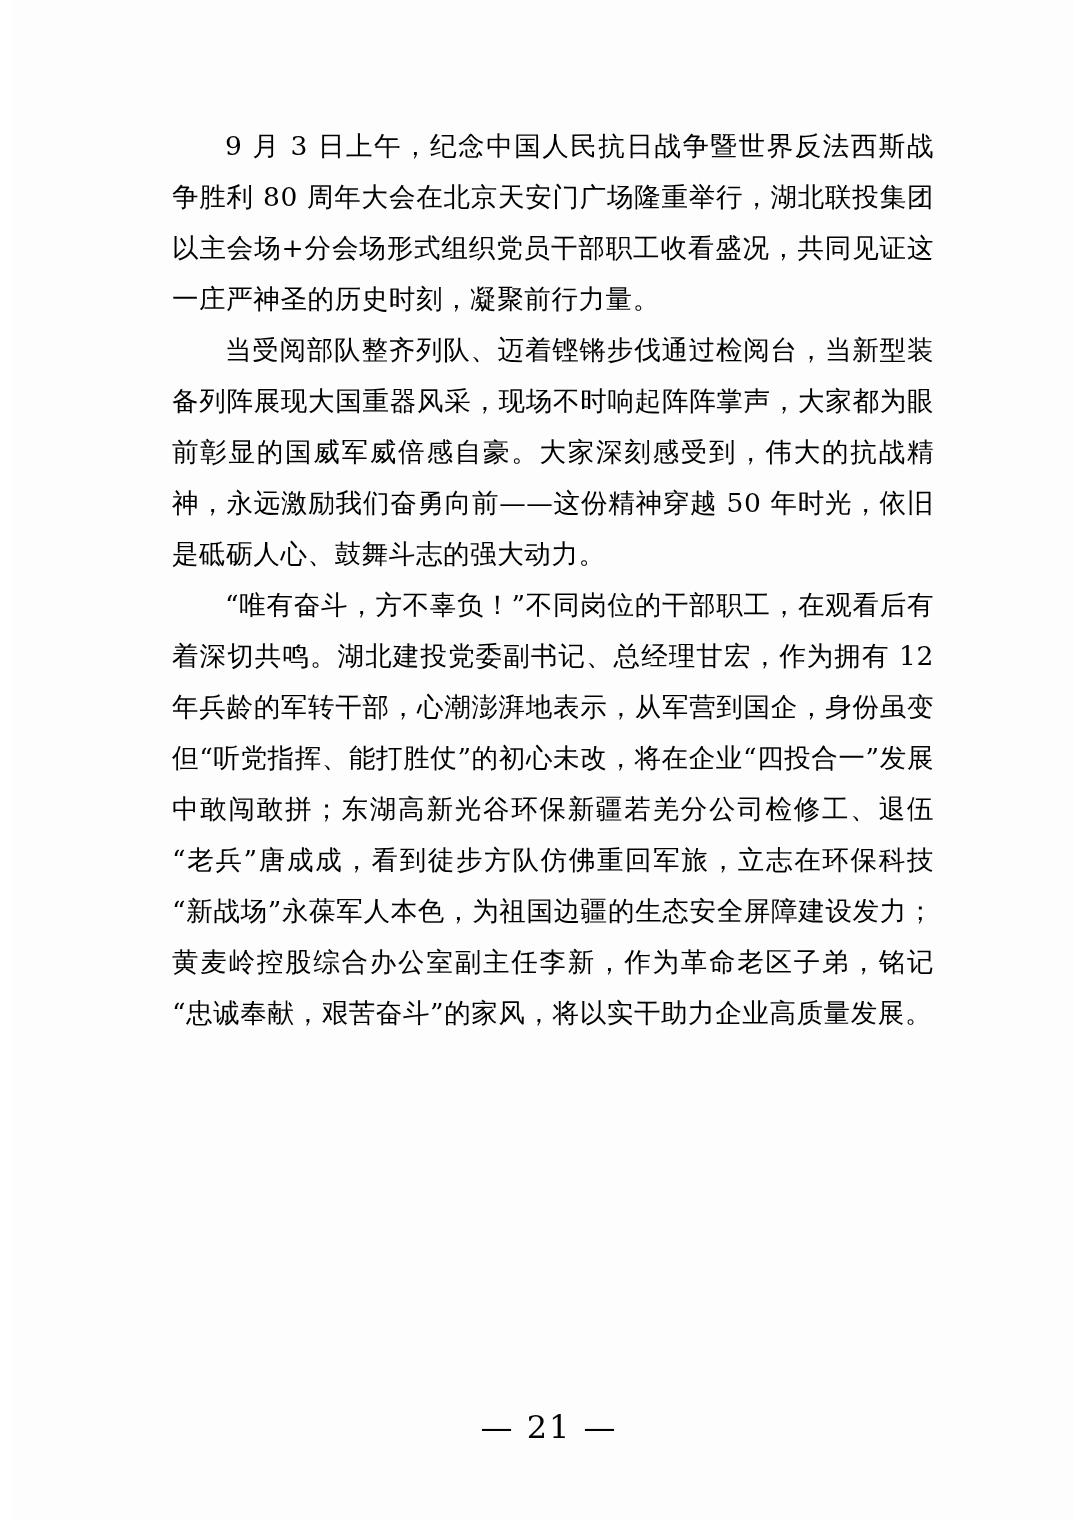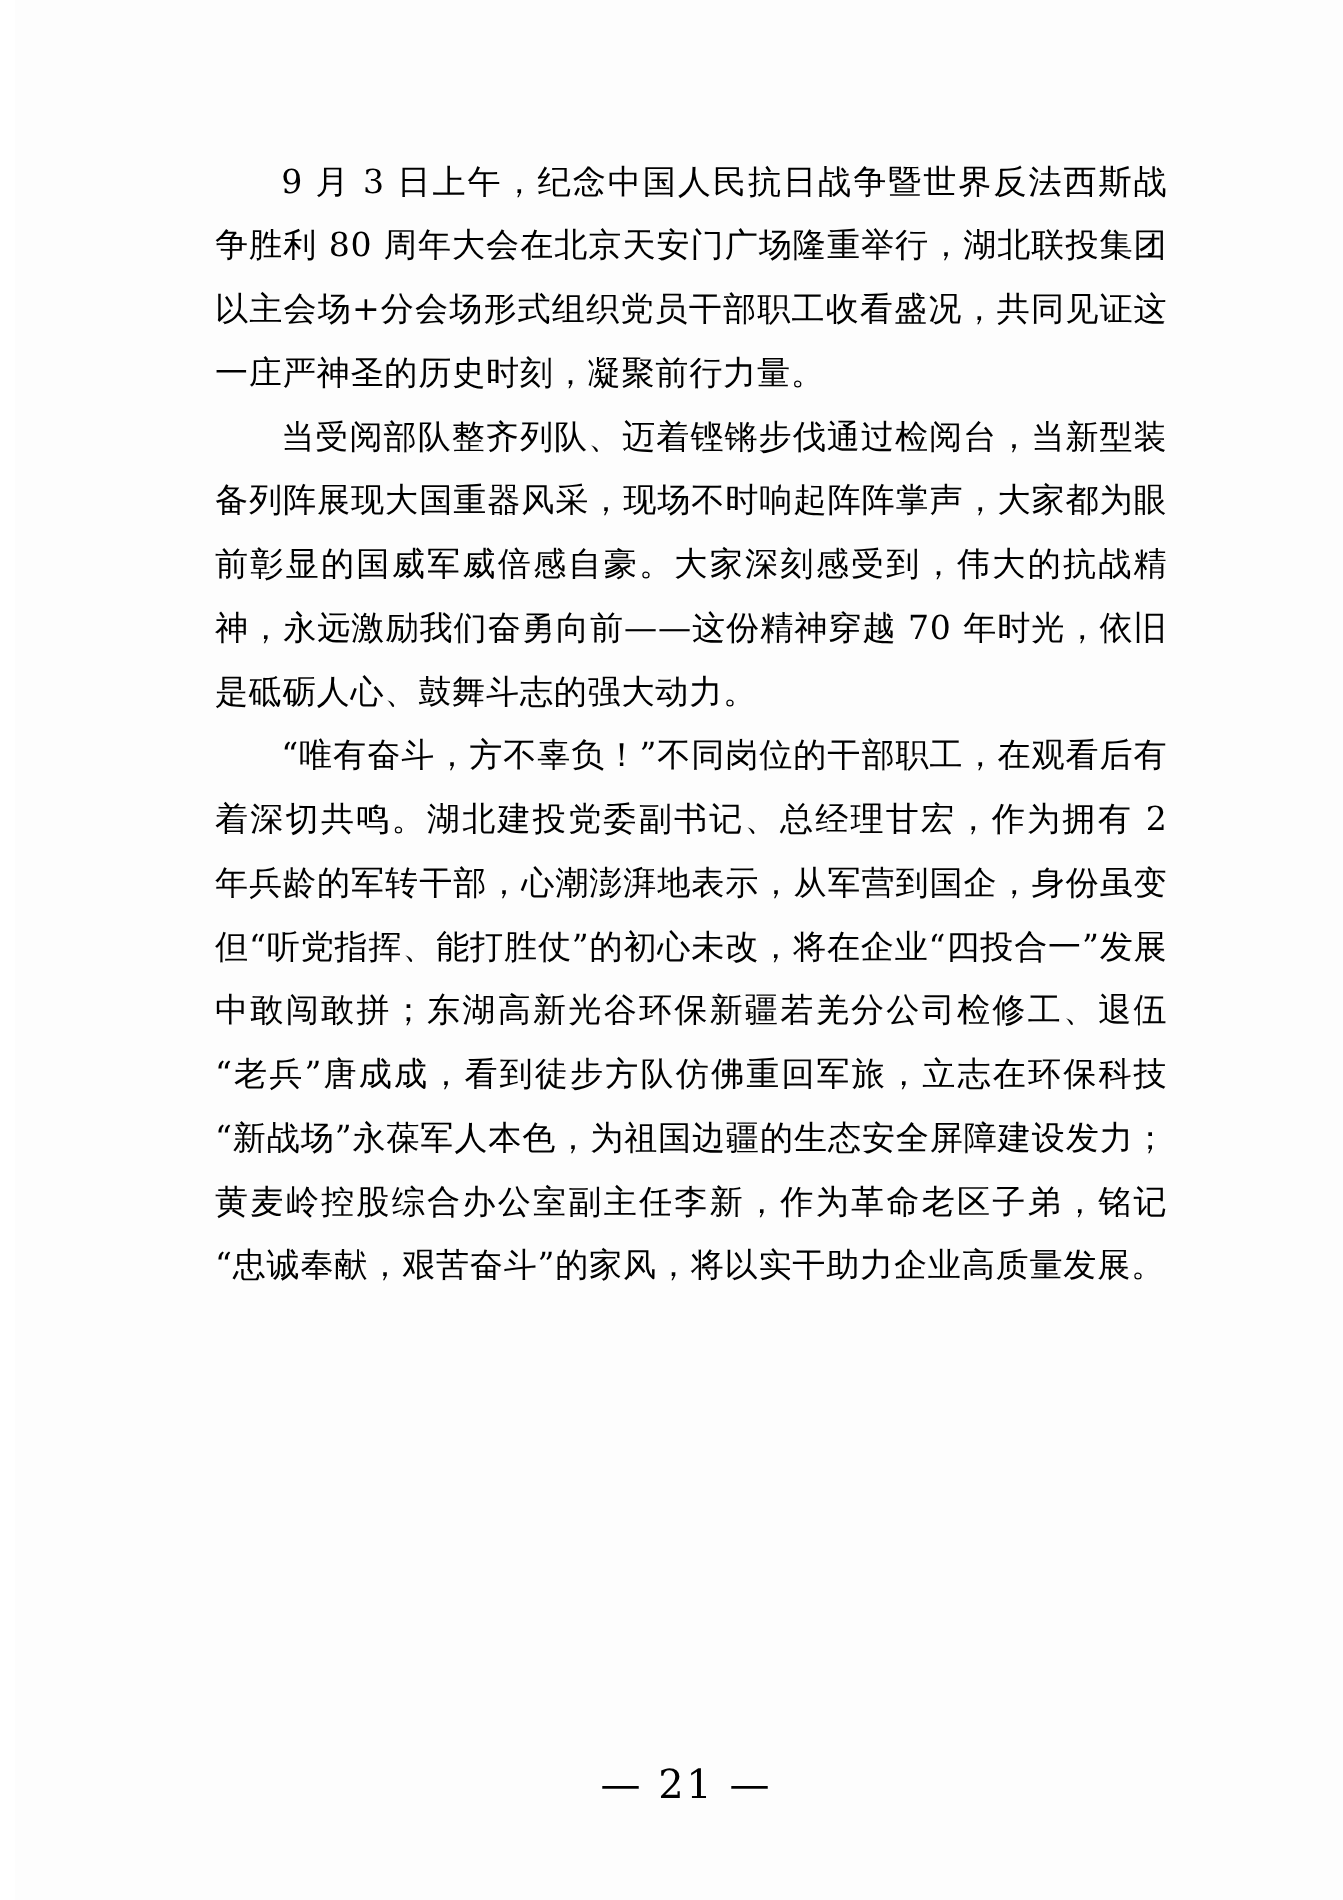--- a/index.html
+++ b/index.html
@@ -50,17 +50,17 @@
     color: #000;
     letter-spacing: 2px;
   }
 </style>
 </head>
 <body>
 
 <div class="page">
   <div class="content">
     <p class="para">9 月 3 日上午，纪念中国人民抗日战争暨世界反法西斯战争胜利 80 周年大会在北京天安门广场隆重举行，湖北联投集团以主会场+分会场形式组织党员干部职工收看盛况，共同见证这一庄严神圣的历史时刻，凝聚前行力量。</p>
-    <p class="para">当受阅部队整齐列队、迈着铿锵步伐通过检阅台，当新型装备列阵展现大国重器风采，现场不时响起阵阵掌声，大家都为眼前彰显的国威军威倍感自豪。大家深刻感受到，伟大的抗战精神，永远激励我们奋勇向前——这份精神穿越 70 年时光，依旧是砥砺人心、鼓舞斗志的强大动力。</p>
-    <p class="para">“唯有奋斗，方不辜负！”不同岗位的干部职工，在观看后有着深切共鸣。湖北建投党委副书记、总经理甘宏，作为拥有 2 年兵龄的军转干部，心潮澎湃地表示，从军营到国企，身份虽变但“听党指挥、能打胜仗”的初心未改，将在企业“四投合一”发展中敢闯敢拼；东湖高新光谷环保新疆若羌分公司检修工、退伍“老兵”唐成成，看到徒步方队仿佛重回军旅，立志在环保科技“新战场”永葆军人本色，为祖国边疆的生态安全屏障建设发力；黄麦岭控股综合办公室副主任李新，作为革命老区子弟，铭记“忠诚奉献，艰苦奋斗”的家风，将以实干助力企业高质量发展。</p>
+    <p class="para">当受阅部队整齐列队、迈着铿锵步伐通过检阅台，当新型装备列阵展现大国重器风采，现场不时响起阵阵掌声，大家都为眼前彰显的国威军威倍感自豪。大家深刻感受到，伟大的抗战精神，永远激励我们奋勇向前——这份精神穿越 50 年时光，依旧是砥砺人心、鼓舞斗志的强大动力。</p>
+    <p class="para">“唯有奋斗，方不辜负！”不同岗位的干部职工，在观看后有着深切共鸣。湖北建投党委副书记、总经理甘宏，作为拥有 12 年兵龄的军转干部，心潮澎湃地表示，从军营到国企，身份虽变但“听党指挥、能打胜仗”的初心未改，将在企业“四投合一”发展中敢闯敢拼；东湖高新光谷环保新疆若羌分公司检修工、退伍“老兵”唐成成，看到徒步方队仿佛重回军旅，立志在环保科技“新战场”永葆军人本色，为祖国边疆的生态安全屏障建设发力；黄麦岭控股综合办公室副主任李新，作为革命老区子弟，铭记“忠诚奉献，艰苦奋斗”的家风，将以实干助力企业高质量发展。</p>
   </div>
   <div class="footer">— 21 —</div>
 </div>
 
 </body></html>

